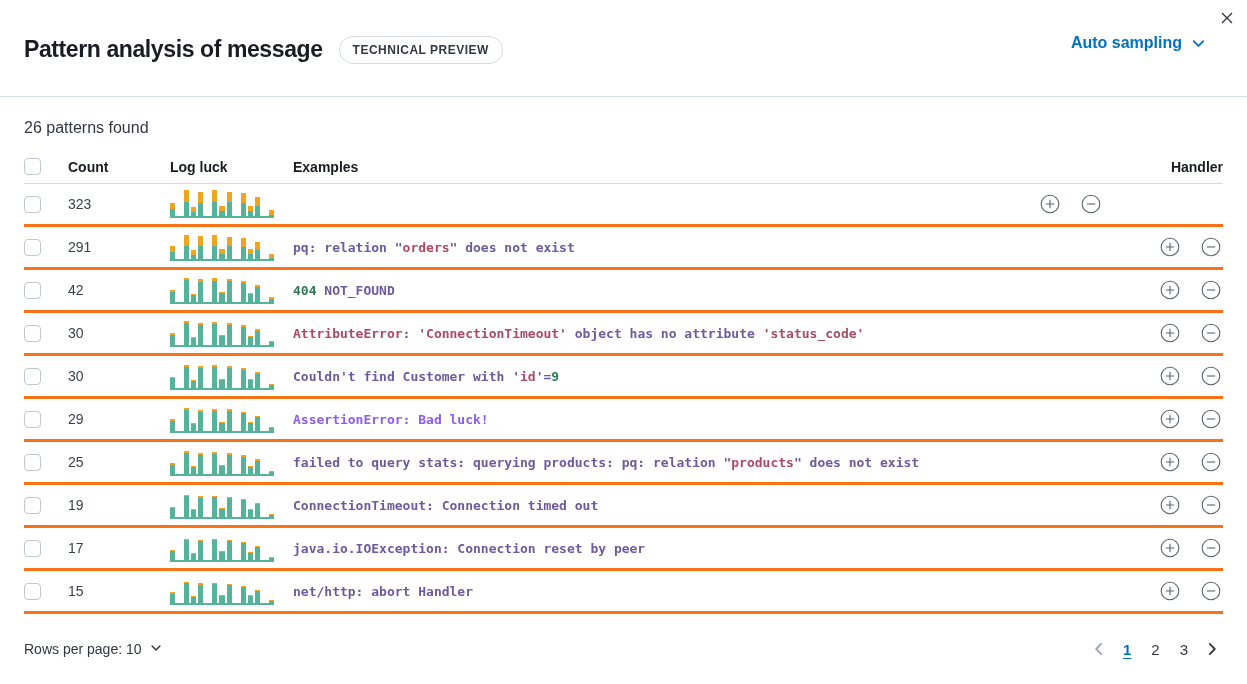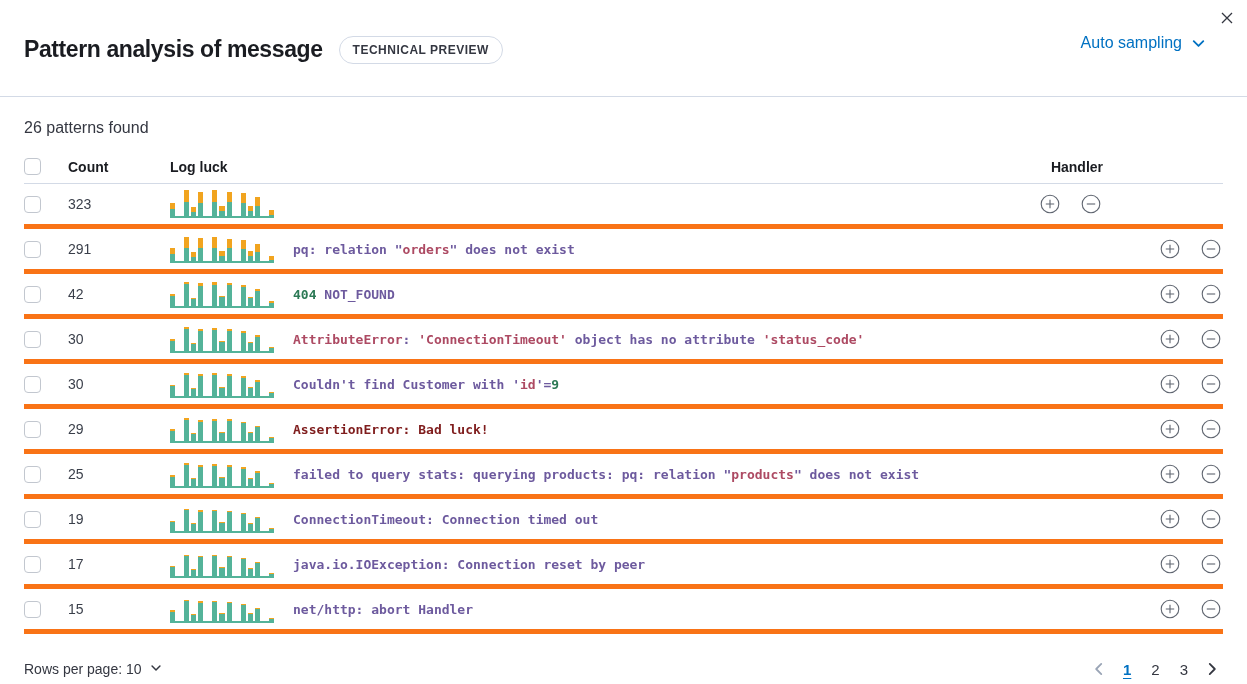--- a/index.html
+++ b/index.html
@@ -17,39 +17,39 @@
     padding:22px 40px 0 24px;
   }
   .title-wrap{display:flex;align-items:center;gap:16px;}
   .page-title{font-size:23px;font-weight:700;color:#1a1c21;letter-spacing:-0.4px;line-height:1.1;}
   .tech-badge{
     border:1px solid #d3dae6;border-radius:15px;padding:6px 13px;
     font-size:12px;font-weight:700;letter-spacing:0.5px;color:#343741;white-space:nowrap;
   }
   .sampling{
     display:flex;align-items:center;gap:8px;margin-top:12px;cursor:pointer;
-    color:#0071c2;font-size:16px;
+    color:#0071c2;font-size:16px;font-weight:bold;
   }
   .close-btn{
     position:absolute;top:6px;right:8px;width:24px;height:24px;
     background:none;border:none;padding:4px;cursor:pointer;line-height:0;color:#343741;
   }
 
   
   .content{padding:0 24px;}
   .summary{margin-top:22px;font-size:16px;color:#343741;}
 
   .table{margin-top:13px;}
   .thead,.trow{
     display:grid;
     grid-template-columns:44px 102px 123px 1fr 120px;
     align-items:center;
   }
   .thead{height:33px;border-bottom:1px solid #d3dae6;font-size:14px;font-weight:700;color:#1a1c21;}
-  .trow{height:40px;border-bottom:5px solid #f97316;}
+  .trow{height:40px;border-bottom:3px solid #f97316;}
   .cell{min-width:0;}
   .th-actions,.c-act{text-align:right;}
 
   .checkbox{
     display:inline-block;width:15px;height:15px;border:1px solid #c2c7cf;
     border-radius:4px;background:#fff;vertical-align:middle;cursor:pointer;
   }
   .c-count{font-size:14px;color:#3a3f4a;}
 
   .spark{position:relative;display:flex;align-items:flex-end;gap:2px;width:104px;height:28px;}
@@ -105,20 +105,21 @@
   </div>
 
   <div class="content">
     <div class="summary">26 patterns found</div>
 
     <div class="table">
       <div class="thead">
         <div class="cell"><span class="checkbox"></span></div>
         <div class="cell">Count</div>
         <div class="cell">Log luck</div>
+        <div class="cell">Examples</div>
         <div class="cell th-actions">Handler</div>
       </div>
       <div>
           <div class="trow">
             <div class="cell"><span class="checkbox"></span></div>
             <div class="cell c-count">323</div>
             <div class="cell">
               <div class="spark">
                 <div class="bar">
                   <div class="seg o" style="height:6px"></div>
@@ -545,21 +546,21 @@
                 </div>
                 <div class="bar">
                   <div class="seg t" style="height:2px"></div>
                 </div>
                 <div class="bar">
                   <div class="seg o" style="height:1px"></div>
                   <div class="seg t" style="height:5px"></div>
                 </div>
               </div>
             </div>
-            <div class="cell c-ex"><span style="color:#7f1d1d">AssertionError: Bad luck!</span></div>
+            <div class="cell c-ex"><span style="color:#8b5cf6">AssertionError: Bad luck!</span></div>
             <div class="cell c-act">
               <button class="icon-btn"><svg width="20" height="20" viewBox="0 0 20 20">
                   <circle cx="10" cy="10" r="8.8" fill="none" stroke="currentColor" stroke-width="1.1"></circle>
                   <path d="M10 5.8v8.4M5.8 10h8.4" fill="none" stroke="currentColor" stroke-width="1.1"></path>
                 </svg></button>
               <button class="icon-btn"><svg width="20" height="20" viewBox="0 0 20 20">
                   <circle cx="10" cy="10" r="8.8" fill="none" stroke="currentColor" stroke-width="1.1"></circle>
                   <path d="M5.8 10h8.4" fill="none" stroke="currentColor" stroke-width="1.1"></path>
                 </svg></button>
             </div>

